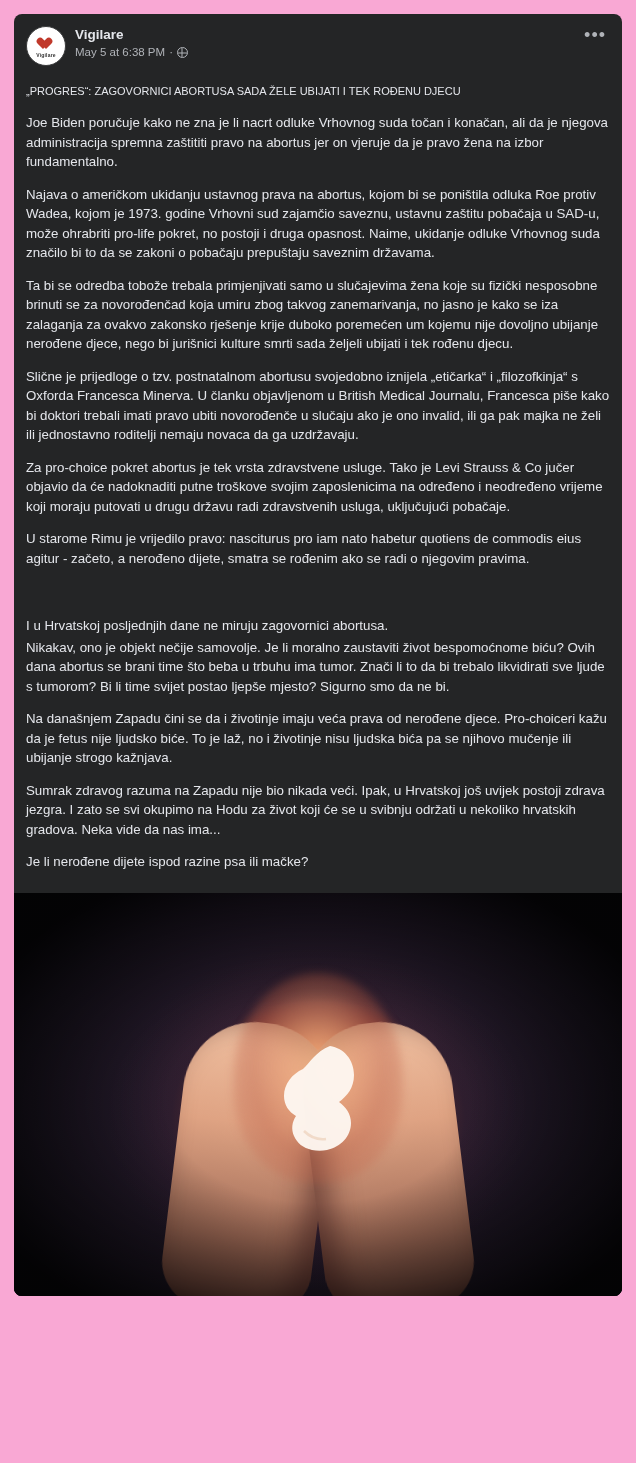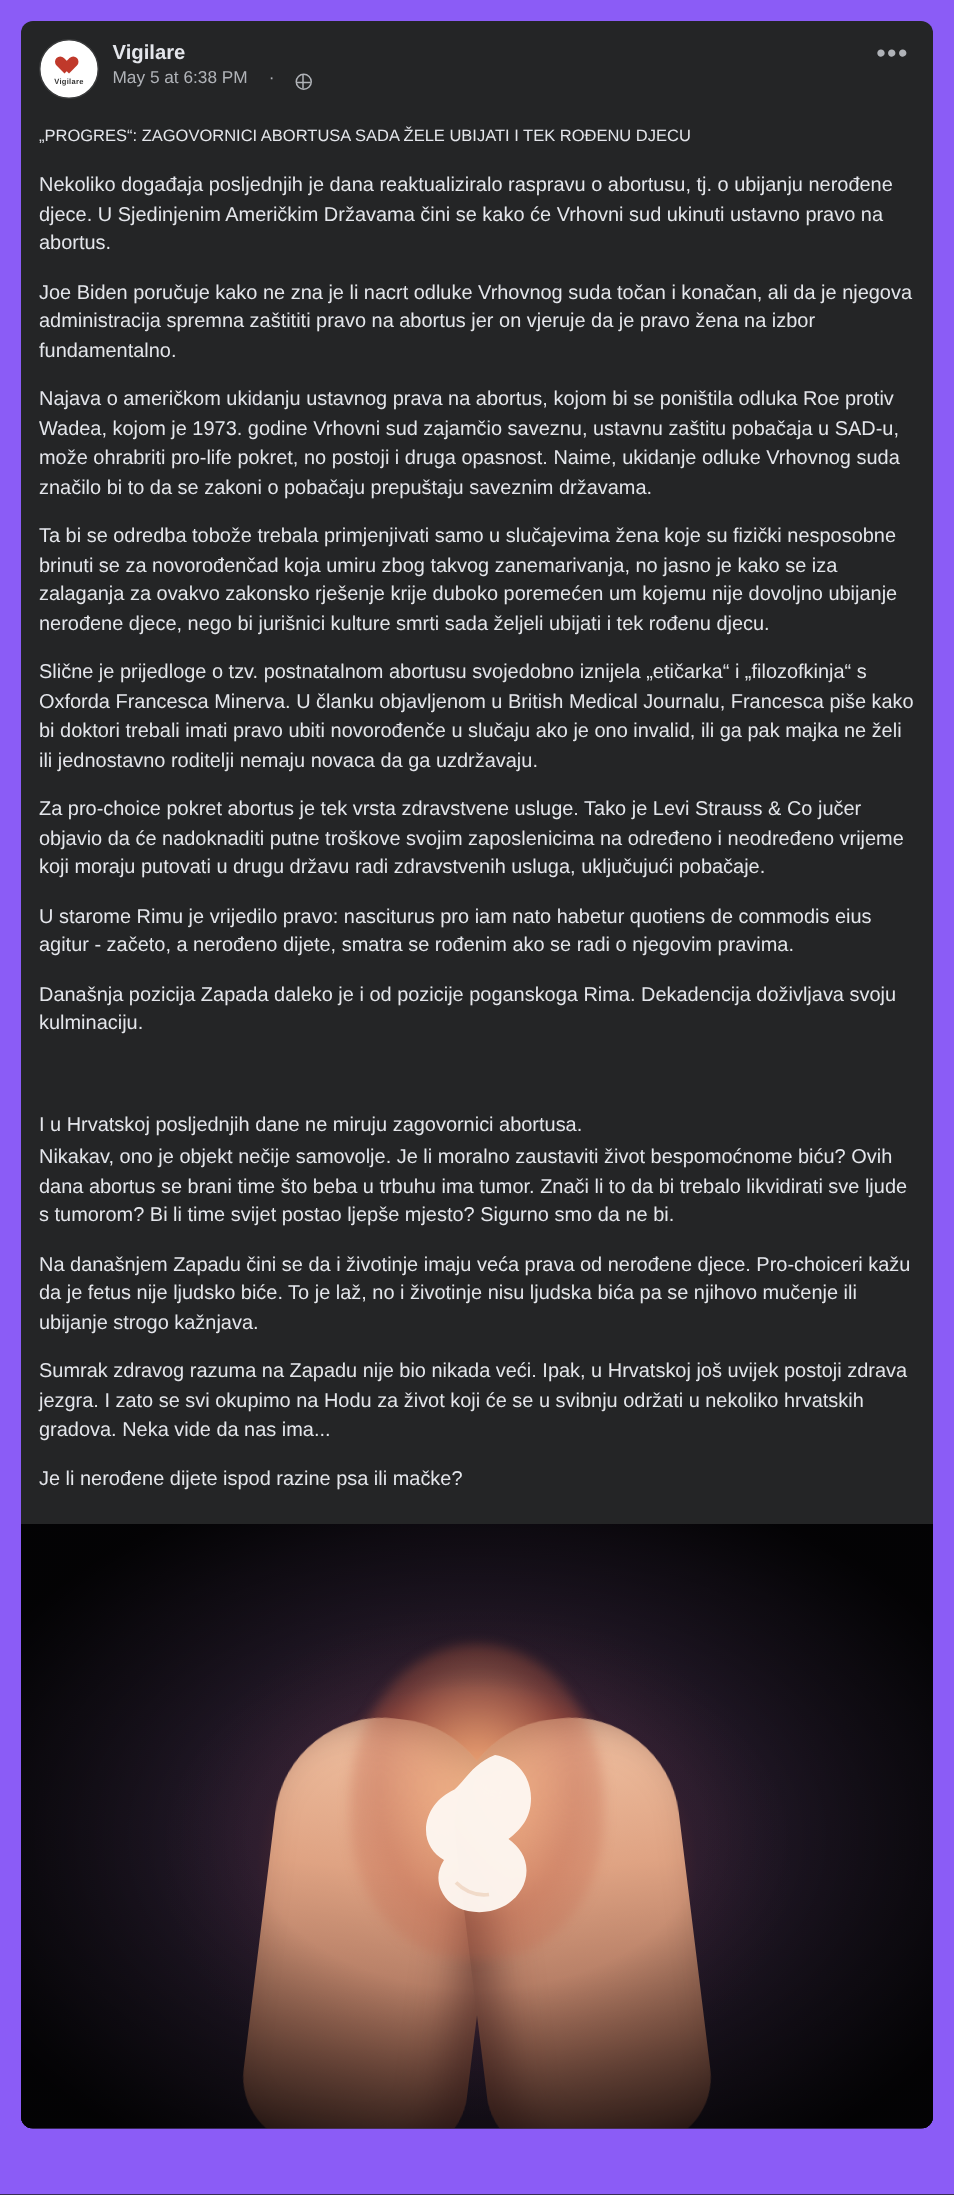--- a/index.html
+++ b/index.html
@@ -10,21 +10,21 @@
     font-family: "Liberation Sans", sans-serif;
   }
   body {
     width: 636px;
     height: 1463px;
     overflow: hidden;
   }
   .page {
     width: 636px;
     height: 1463px;
-    background: #8b5cf6;
+    background: #f9a8d4;
     padding: 14px 14px 0 14px;
   }
   .post-card {
     background: #242526;
     border-radius: 8px;
     width: 608px;
     overflow: hidden;
     position: relative;
   }
   
@@ -78,26 +78,25 @@
     min-width: 0;
   }
   .page-name {
     color: #e4e6eb;
     font-size: 13.5px;
     font-weight: bold;
     line-height: 18px;
   }
   .meta-line {
     display: flex;
-    align-items: flex-end;
+    align-items: center;
     color: #b0b3b8;
     font-size: 11.5px;
     line-height: 15px;
     margin-top: 1px;
-    gap: 10px;
   }
   .meta-dot {
     margin: 0 4px;
   }
   .globe-icon {
     display: inline-block;
     width: 11px;
     height: 11px;
     border: 1px solid #b0b3b8;
     border-radius: 50%;
@@ -240,28 +239,26 @@
           <span>May 5 at 6:38 PM</span>
           <span class="meta-dot">·</span>
           <span class="globe-icon"></span>
         </div>
       </div>
       <div class="more-btn">•••</div>
     </div>
 
     <div class="post-body">
       <div class="post-title">„PROGRES“: ZAGOVORNICI ABORTUSA SADA ŽELE UBIJATI I TEK ROĐENU DJECU</div>
-      <p>Nekoliko događaja posljednjih je dana reaktualiziralo raspravu o abortusu, tj. o ubijanju nerođene djece. U Sjedinjenim Američkim Državama čini se kako će Vrhovni sud ukinuti ustavno pravo na abortus.</p>
       <p>Joe Biden poručuje kako ne zna je li nacrt odluke Vrhovnog suda točan i konačan, ali da je njegova administracija spremna zaštititi pravo na abortus jer on vjeruje da je pravo žena na izbor fundamentalno.</p>
       <p>Najava o američkom ukidanju ustavnog prava na abortus, kojom bi se poništila odluka Roe protiv Wadea, kojom je 1973. godine Vrhovni sud zajamčio saveznu, ustavnu zaštitu pobačaja u SAD-u, može ohrabriti pro-life pokret, no postoji i druga opasnost. Naime, ukidanje odluke Vrhovnog suda značilo bi to da se zakoni o pobačaju prepuštaju saveznim državama.</p>
       <p>Ta bi se odredba tobože trebala primjenjivati samo u slučajevima žena koje su fizički nesposobne brinuti se za novorođenčad koja umiru zbog takvog zanemarivanja, no jasno je kako se iza zalaganja za ovakvo zakonsko rješenje krije duboko poremećen um kojemu nije dovoljno ubijanje nerođene djece, nego bi jurišnici kulture smrti sada željeli ubijati i tek rođenu djecu.</p>
       <p>Slične je prijedloge o tzv. postnatalnom abortusu svojedobno iznijela „etičarka“ i „filozofkinja“ s Oxforda Francesca Minerva. U članku objavljenom u British Medical Journalu, Francesca piše kako bi doktori trebali imati pravo ubiti novorođenče u slučaju ako je ono invalid, ili ga pak majka ne želi ili jednostavno roditelji nemaju novaca da ga uzdržavaju.</p>
       <p>Za pro-choice pokret abortus je tek vrsta zdravstvene usluge. Tako je Levi Strauss &amp; Co jučer objavio da će nadoknaditi putne troškove svojim zaposlenicima na određeno i neodređeno vrijeme koji moraju putovati u drugu državu radi zdravstvenih usluga, uključujući pobačaje.</p>
       <p>U starome Rimu je vrijedilo pravo: nasciturus pro iam nato habetur quotiens de commodis eius agitur - začeto, a nerođeno dijete, smatra se rođenim ako se radi o njegovim pravima.</p>
-      <p>Današnja pozicija Zapada daleko je i od pozicije poganskoga Rima. Dekadencija doživljava svoju kulminaciju.</p>
       <p class="tight">I u Hrvatskoj posljednjih dane ne miruju zagovornici abortusa.</p>
       <p>Nikakav, ono je objekt nečije samovolje. Je li moralno zaustaviti život bespomoćnome biću? Ovih dana abortus se brani time što beba u trbuhu ima tumor. Znači li to da bi trebalo likvidirati sve ljude s tumorom? Bi li time svijet postao ljepše mjesto? Sigurno smo da ne bi.</p>
       <p>Na današnjem Zapadu čini se da i životinje imaju veća prava od nerođene djece. Pro-choiceri kažu da je fetus nije ljudsko biće. To je laž, no i životinje nisu ljudska bića pa se njihovo mučenje ili ubijanje strogo kažnjava.</p>
       <p>Sumrak zdravog razuma na Zapadu nije bio nikada veći. Ipak, u Hrvatskoj još uvijek postoji zdrava jezgra. I zato se svi okupimo na Hodu za život koji će se u svibnju održati u nekoliko hrvatskih gradova. Neka vide da nas ima...</p>
       <p>Je li nerođene dijete ispod razine psa ili mačke?</p>
     </div>
 
     <div class="post-image">
       <div class="img-bg"></div>
       <div class="glow-core"></div>

